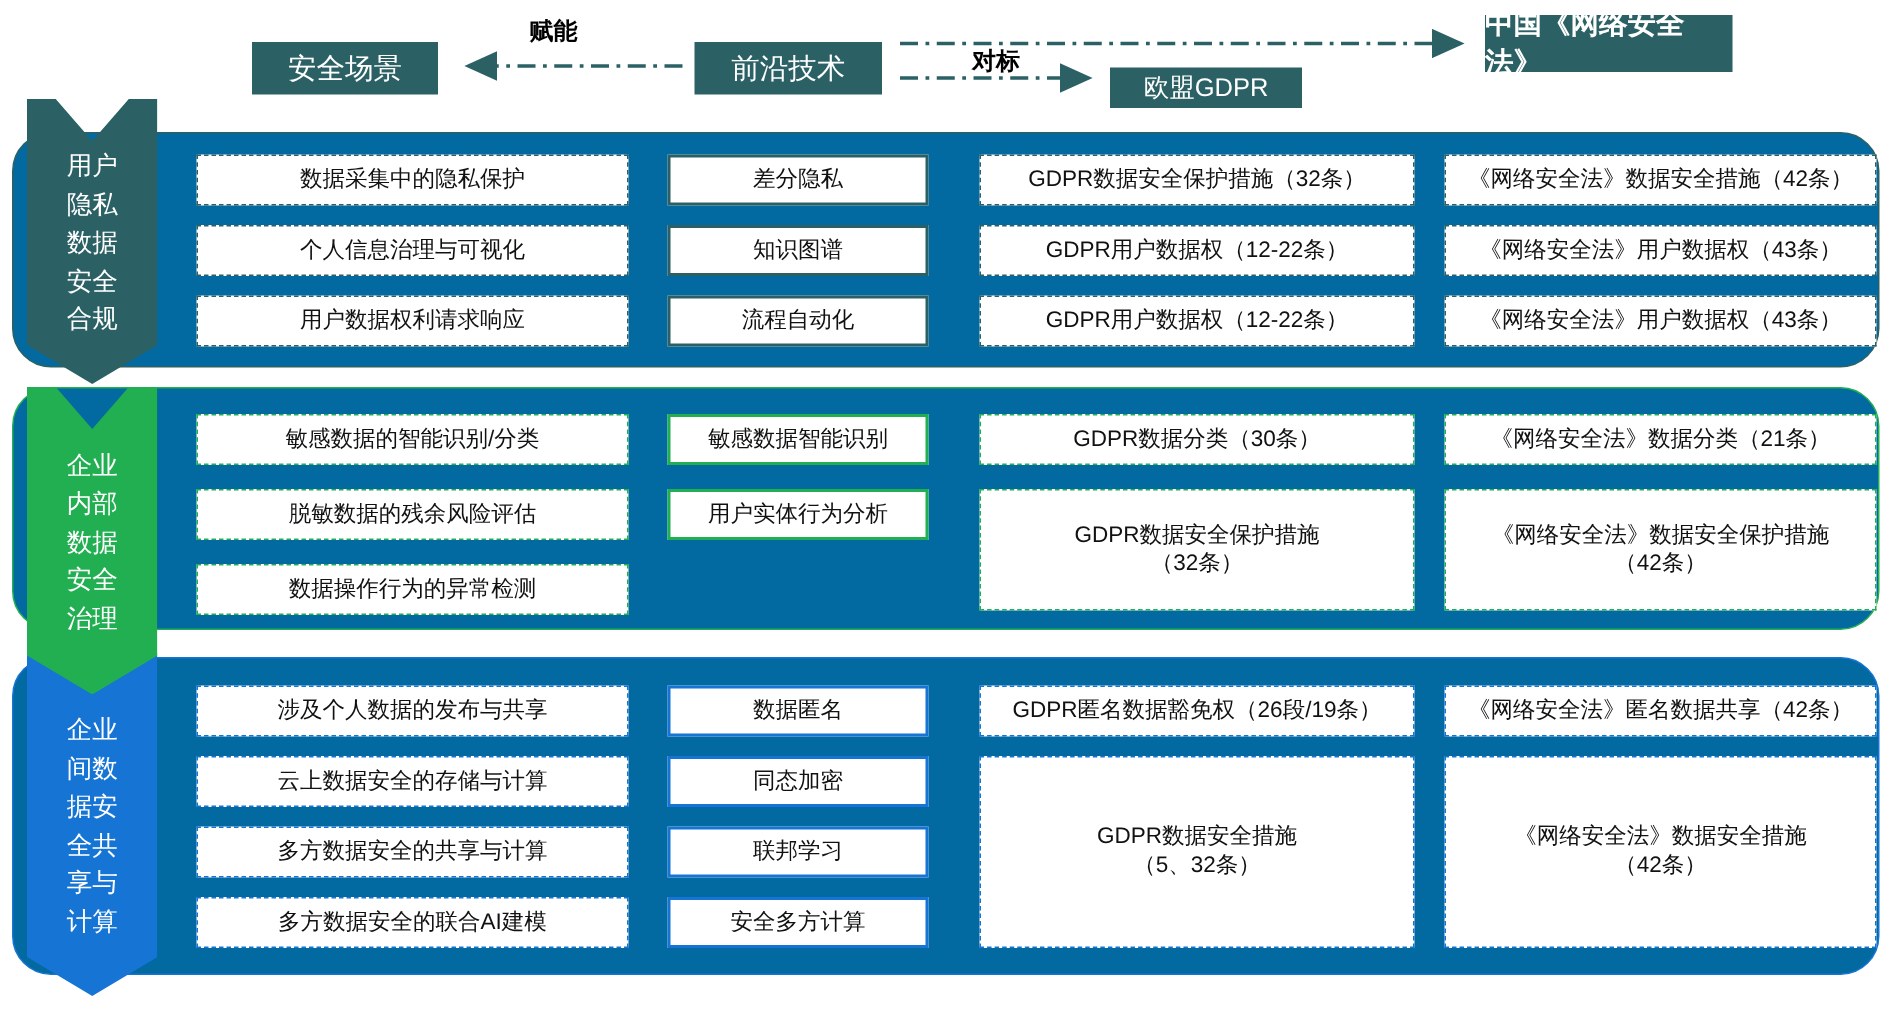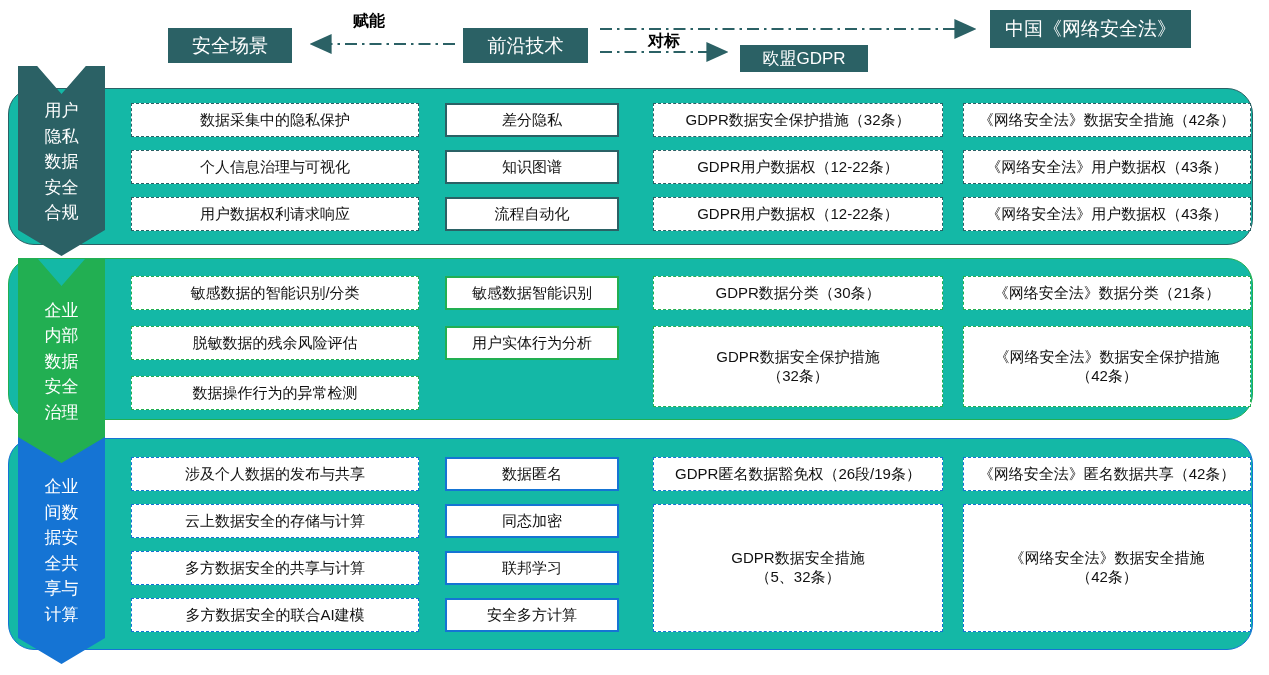--- a/index.html
+++ b/index.html
@@ -8,30 +8,30 @@
     font-family:"Liberation Sans",sans-serif;color:#111;
   }
   
   .hbox{
     position:absolute;display:flex;align-items:center;justify-content:center;
     background:var(--teal);color:#fff;box-sizing:border-box;
   }
   .hbox.scene{left:168px;top:28px;width:124px;height:35px;font-size:19px;}
   .hbox.tech {left:463px;top:28px;width:125px;height:35px;font-size:19px;}
   .hbox.gdpr {left:740px;top:45px;width:128px;height:27px;font-size:17px;}
-  .hbox.law  {left:990px;top:10px;width:201px;height:38px;font-size:19px;}
+  .hbox.law  {left:990px;top:10px;width:165px;height:38px;font-size:19px;font-weight:bold;}
   .arrow-label{
     position:absolute;font-weight:bold;font-size:16px;color:#000;text-align:center;
   }
   .arrow-label.empower{left:338px;top:11px;width:62px;}
   .arrow-label.benchmark{left:632px;top:31px;width:64px;}
   svg.arrows{position:absolute;left:0;top:0;z-index:1;}
   
   .group{
-    position:absolute;left:8px;width:1245px;box-sizing:border-box;background:#14b8a6;
+    position:absolute;left:8px;width:1245px;box-sizing:border-box;background:#0369a1;
     border:1.5px solid var(--c);border-radius:26px;
   }
   .group.g0{top:88px;height:157px;}
   .group.g1{top:258px;height:162px;}
   .group.g2{top:438px;height:212px;}
   .col{position:absolute;display:flex;flex-direction:column;gap:13px;}
   .g0 .col{top:14px;}
   .g1 .col{top:17px;gap:16px;}
   .g2 .col{top:18px;}
   .col.scenario{left:122px;width:288px;}

